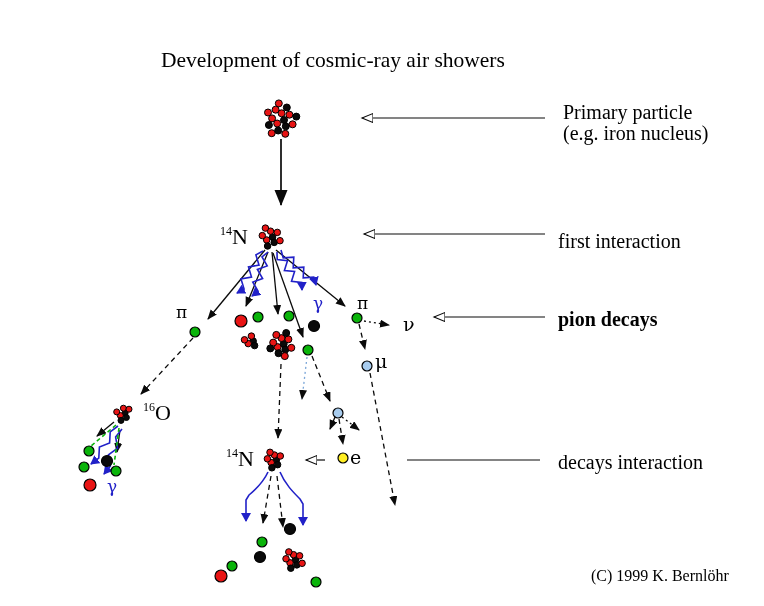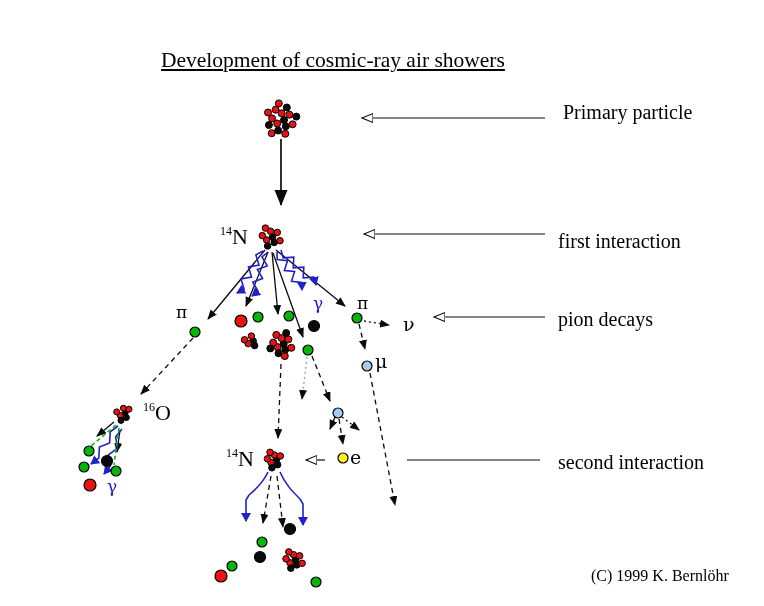--- a/index.html
+++ b/index.html
@@ -195,31 +195,32 @@
         <circle cx="314" cy="326" r="5.5" fill="var(--black)" stroke="#000" stroke-width="1.2"></circle>
         <circle cx="107" cy="461" r="5.5" fill="var(--black)" stroke="#000" stroke-width="1.2"></circle>
         <circle cx="260" cy="557" r="5.5" fill="var(--black)" stroke="#000" stroke-width="1.2"></circle>
         <circle cx="290" cy="529" r="5.5" fill="var(--black)" stroke="#000" stroke-width="1.2"></circle>
         <circle cx="367" cy="366" r="5" fill="var(--light_blue)" stroke="#000" stroke-width="1.2"></circle>
         <circle cx="338" cy="413" r="5" fill="var(--light_blue)" stroke="#000" stroke-width="1.2"></circle>
         <circle cx="343" cy="458" r="5" fill="var(--yellow)" stroke="#000" stroke-width="1.2"></circle>
       </g>
   </svg>
 
-  <div class="lbl title" style="left:161px;top:50px;position:absolute;text-decoration:underline;">Development of cosmic-ray air showers</div>
+  <div class="lbl title" style="left:161px;top:50px;position:absolute;">Development of cosmic-ray air showers</div>
 
   <div class="lbl" style="left:563px;top:102px;">
     <div>Primary particle</div>
+    <div>(e.g. iron nucleus)</div>
   </div>
 
   <div class="lbl" style="left:558px;top:231px;">first interaction</div>
 
-  <div class="lbl" style="left:558px;top:309px;">pion decays</div>
-
-  <div class="lbl" style="left:558px;top:452px;">second interaction</div>
+  <div class="lbl" style="left:558px;top:309px;font-weight:bold;">pion decays</div>
+
+  <div class="lbl" style="left:558px;top:452px;">decays interaction</div>
 
 
   <div class="lbl small" style="left:591px;top:565px;">(C) 1999 K. Bernlöhr</div>
 
   <div class="nuclide" style="left:220px;top:224px;">
     <span class="mass">14</span><span class="el">N</span>
   </div>
   <div class="nuclide" style="left:143px;top:400px;">
     <span class="mass">16</span><span class="el">O</span>
   </div>

